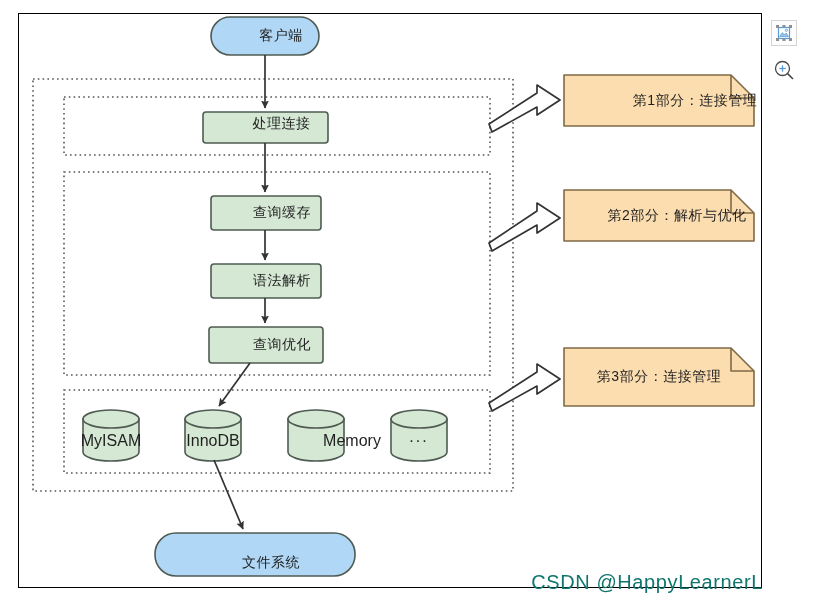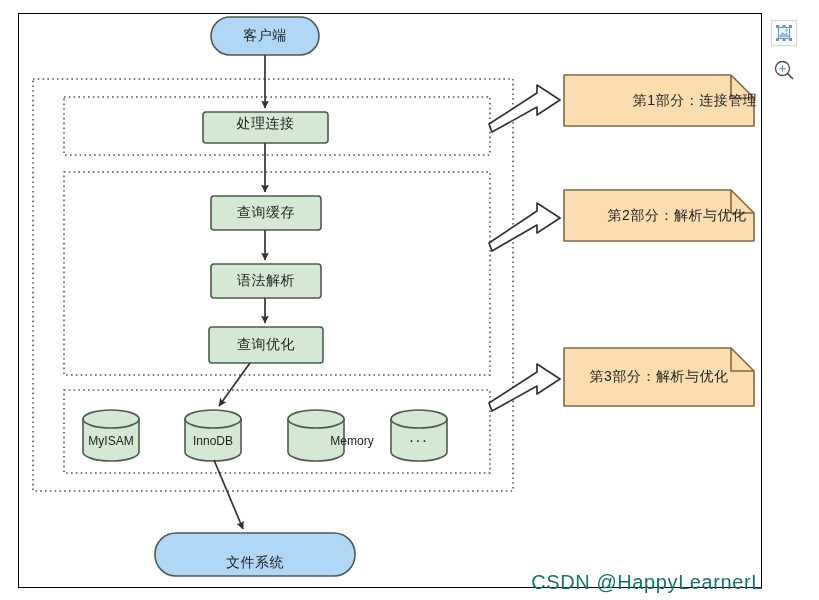--- a/index.html
+++ b/index.html
@@ -37,22 +37,22 @@
   }
   .node-label {
     position: absolute;
     display: flex;
     align-items: center;
     justify-content: center;
     text-align: center;
     color: #1f1f1f;
     pointer-events: none;
   }
-  .lbl-cn { font-size: 14px; letter-spacing: 0.5px; }
-  .lbl-en { font-size: 12px; }
+  .lbl-cn { font-size: 14px; letter-spacing: 0.5px; padding-left: 16px; }
+  .lbl-en { font-size: 16px; }
   .lbl-note { font-size: 14px; letter-spacing: 0.5px; }
   #watermark {
     position: absolute;
     right: 56px;
     bottom: 6px;
     color: #0f766e;
     font-size: 20px;
     letter-spacing: 0.6px;
     white-space: nowrap;
   }
@@ -165,21 +165,21 @@
 
   <div class="node-label lbl-cn" style="left:155px; top:533px; width:200px; height:60px;">文件系统</div>
 
   <div class="node-label lbl-en" style="left:83px; top:428px; width:56px; height:26px;">MyISAM</div>
   <div class="node-label lbl-en" style="left:185px; top:428px; width:56px; height:26px;">InnoDB</div>
   <div class="node-label lbl-en" style="left:288px; top:428px; width:56px; height:26px;margin-left:36px;">Memory</div>
   <div class="node-label lbl-en" style="left:391px; top:424px; width:56px; height:26px; font-size:16px; letter-spacing:2px;">...</div>
 
   <div class="node-label lbl-note" style="left:564px; top:75px; width:190px; height:51px;margin-left:36px;">第1部分：连接管理</div>
   <div class="node-label lbl-note" style="left:564px; top:190px; width:190px; height:51px;padding-left:18px;">第2部分：解析与优化</div>
-  <div class="node-label lbl-note" style="left:564px; top:348px; width:190px; height:58px;">第3部分：解析与优化</div>
+  <div class="node-label lbl-note" style="left:564px; top:348px; width:190px; height:58px;">第3部分：连接管理</div>
 
   <div id="watermark">CSDN @HappyLearnerL</div>
 
   <div class="tool-btn" id="tool-image">
     <svg width="18" height="18" viewBox="0 0 18 18">
       <rect x="3.5" y="3.5" width="11" height="11" fill="#ffffff" stroke="#5b9bd5" stroke-width="1.2"></rect>
       <path d="M4.6,12.6 L7.4,8.6 L9.4,11 L11.2,9 L13.4,12.6 Z" fill="#9fc5e8" stroke="#5b9bd5" stroke-width="0.8"></path>
       <circle cx="11.4" cy="6.3" r="1.1" fill="none" stroke="#5b9bd5" stroke-width="0.9"></circle>
       <rect x="1" y="1" width="3" height="3" fill="#8f8f8f"></rect>
       <rect x="14" y="1" width="3" height="3" fill="#8f8f8f"></rect>

